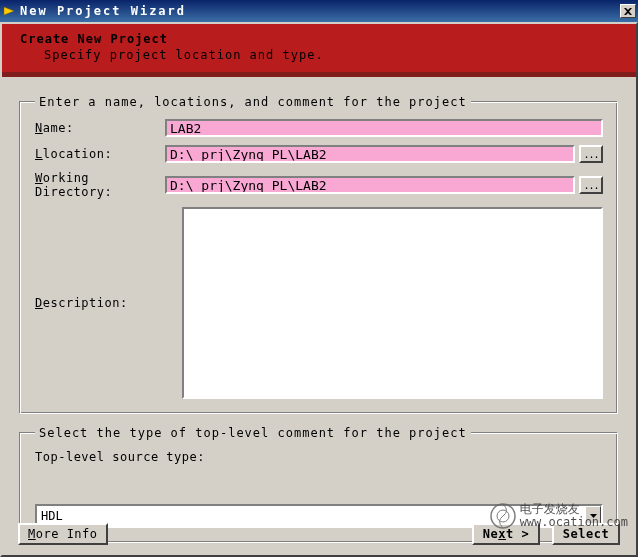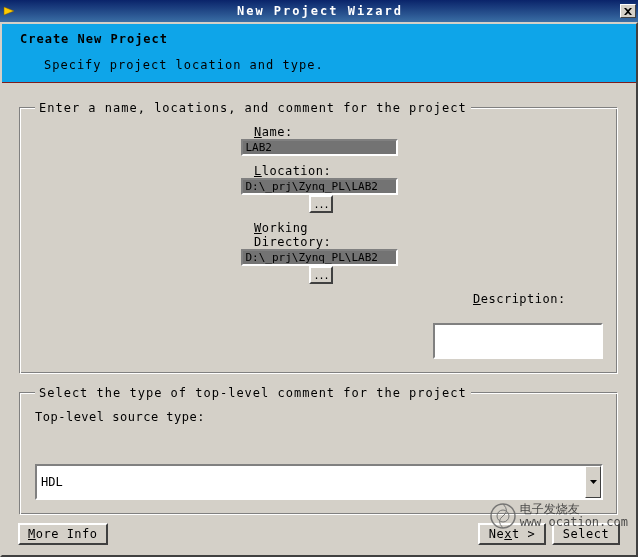--- a/index.html
+++ b/index.html
@@ -17,21 +17,20 @@
     }
     .titlebar {
       background: linear-gradient(to bottom, #0a246a, #3a6ea5);
       height: 22px;
       display: flex;
       align-items: center;
       padding: 0 2px;
       color: #fff;
       font-weight: bold;
       letter-spacing: 2px;
-      text-align: center;
     }
     .titlebar-icon {
       width: 14px;
       height: 14px;
       margin-right: 4px;
       display: flex;
       align-items: center;
       justify-content: center;
     }
     .titlebar-text {
@@ -53,89 +52,88 @@
       cursor: pointer;
     }
     .dialog-body {
       background: #d4d0c8;
       height: 535px;
       padding: 0;
       border: 2px solid;
       border-color: #d4d0c8 #404040 #404040 #d4d0c8;
     }
     .header-section {
-      background: #0ea5e9;
+      background: #b91c1c;
       padding: 8px 18px 10px 18px;
-      border-bottom: 1px solid #7f1d1d;
+      border-bottom: 5px solid #7f1d1d;
     }
     .header-title {
       font-weight: bold;
       letter-spacing: 1px;
     }
     .header-subtitle {
       padding-left: 24px;
       letter-spacing: 1px;
-      margin-top: 12px;
+      margin-top: 2px;
     }
     .content {
       padding: 18px 18px 10px 18px;
     }
     fieldset {
       border: 1px solid #fff;
       box-shadow: -1px -1px 0 #808080, inset -1px -1px 0 #808080;
       padding: 10px 14px 14px 14px;
       margin: 0 0 12px 0;
     }
     legend {
       padding: 0 4px;
       letter-spacing: 1px;
       background: #d4d0c8;
       margin-top: 12px;
     }
     .form-row {
       display: flex;
       align-items: center;
       margin-bottom: 8px;
-      flex-direction: column;
     }
     .form-label {
       width: 130px;
       letter-spacing: 0.5px;
     }
     .form-label .u {
       text-decoration: underline;
     }
     .text-input {
       flex: 1;
       height: 18px;
       border: 2px solid;
       border-color: #808080 #fff #fff #808080;
-      background: #737373;
+      background: #f9a8d4;
       padding: 0 3px;
       font-family: "SimSun", "宋体", monospace;
-      font-size: 11px;
+      font-size: 13px;
       outline: none;
     }
     .browse-btn {
       width: 24px;
       height: 18px;
       margin-left: 4px;
       background: #d4d0c8;
       border: 2px solid;
       border-color: #fff #404040 #404040 #fff;
       display: flex;
       align-items: center;
       justify-content: center;
       cursor: pointer;
       font-size: 10px;
       letter-spacing: -1px;
     }
     .desc-row {
       display: flex;
-      align-items: flex-end;
+      align-items: center;
       margin-bottom: 0;
       gap: 17px;
     }
     .textarea-input {
       flex: 1;
       height: 192px;
       border: 2px solid;
       border-color: #808080 #fff #fff #808080;
       background: #fff;
       padding: 2px 3px;
@@ -145,21 +143,21 @@
       outline: none;
     }
     .select-label {
       letter-spacing: 0.5px;
       margin-bottom: 18px;
       display: block;
     }
     .select-wrap {
       position: relative;
       width: 100%;
-      height: 36px;
+      height: 24px;
       border: 2px solid;
       border-color: #808080 #fff #fff #808080;
       background: #fff;
       display: flex;
       align-items: center;
       margin-top: 40px;
     }
     .select-value {
       flex: 1;
       padding: 0 4px;
@@ -177,21 +175,22 @@
     .footer {
       position: absolute;
       bottom: 12px;
       left: 18px;
       right: 18px;
       display: flex;
       justify-content: space-between;
     }
     .footer-right {
       display: flex;
-      gap: 6px;
+      gap: 12px;
+      font-weight: bold;
     }
     .btn {
       min-width: 68px;
       height: 22px;
       background: #d4d0c8;
       border: 2px solid;
       border-color: #fff #404040 #404040 #fff;
       display: flex;
       align-items: center;
       justify-content: center;

